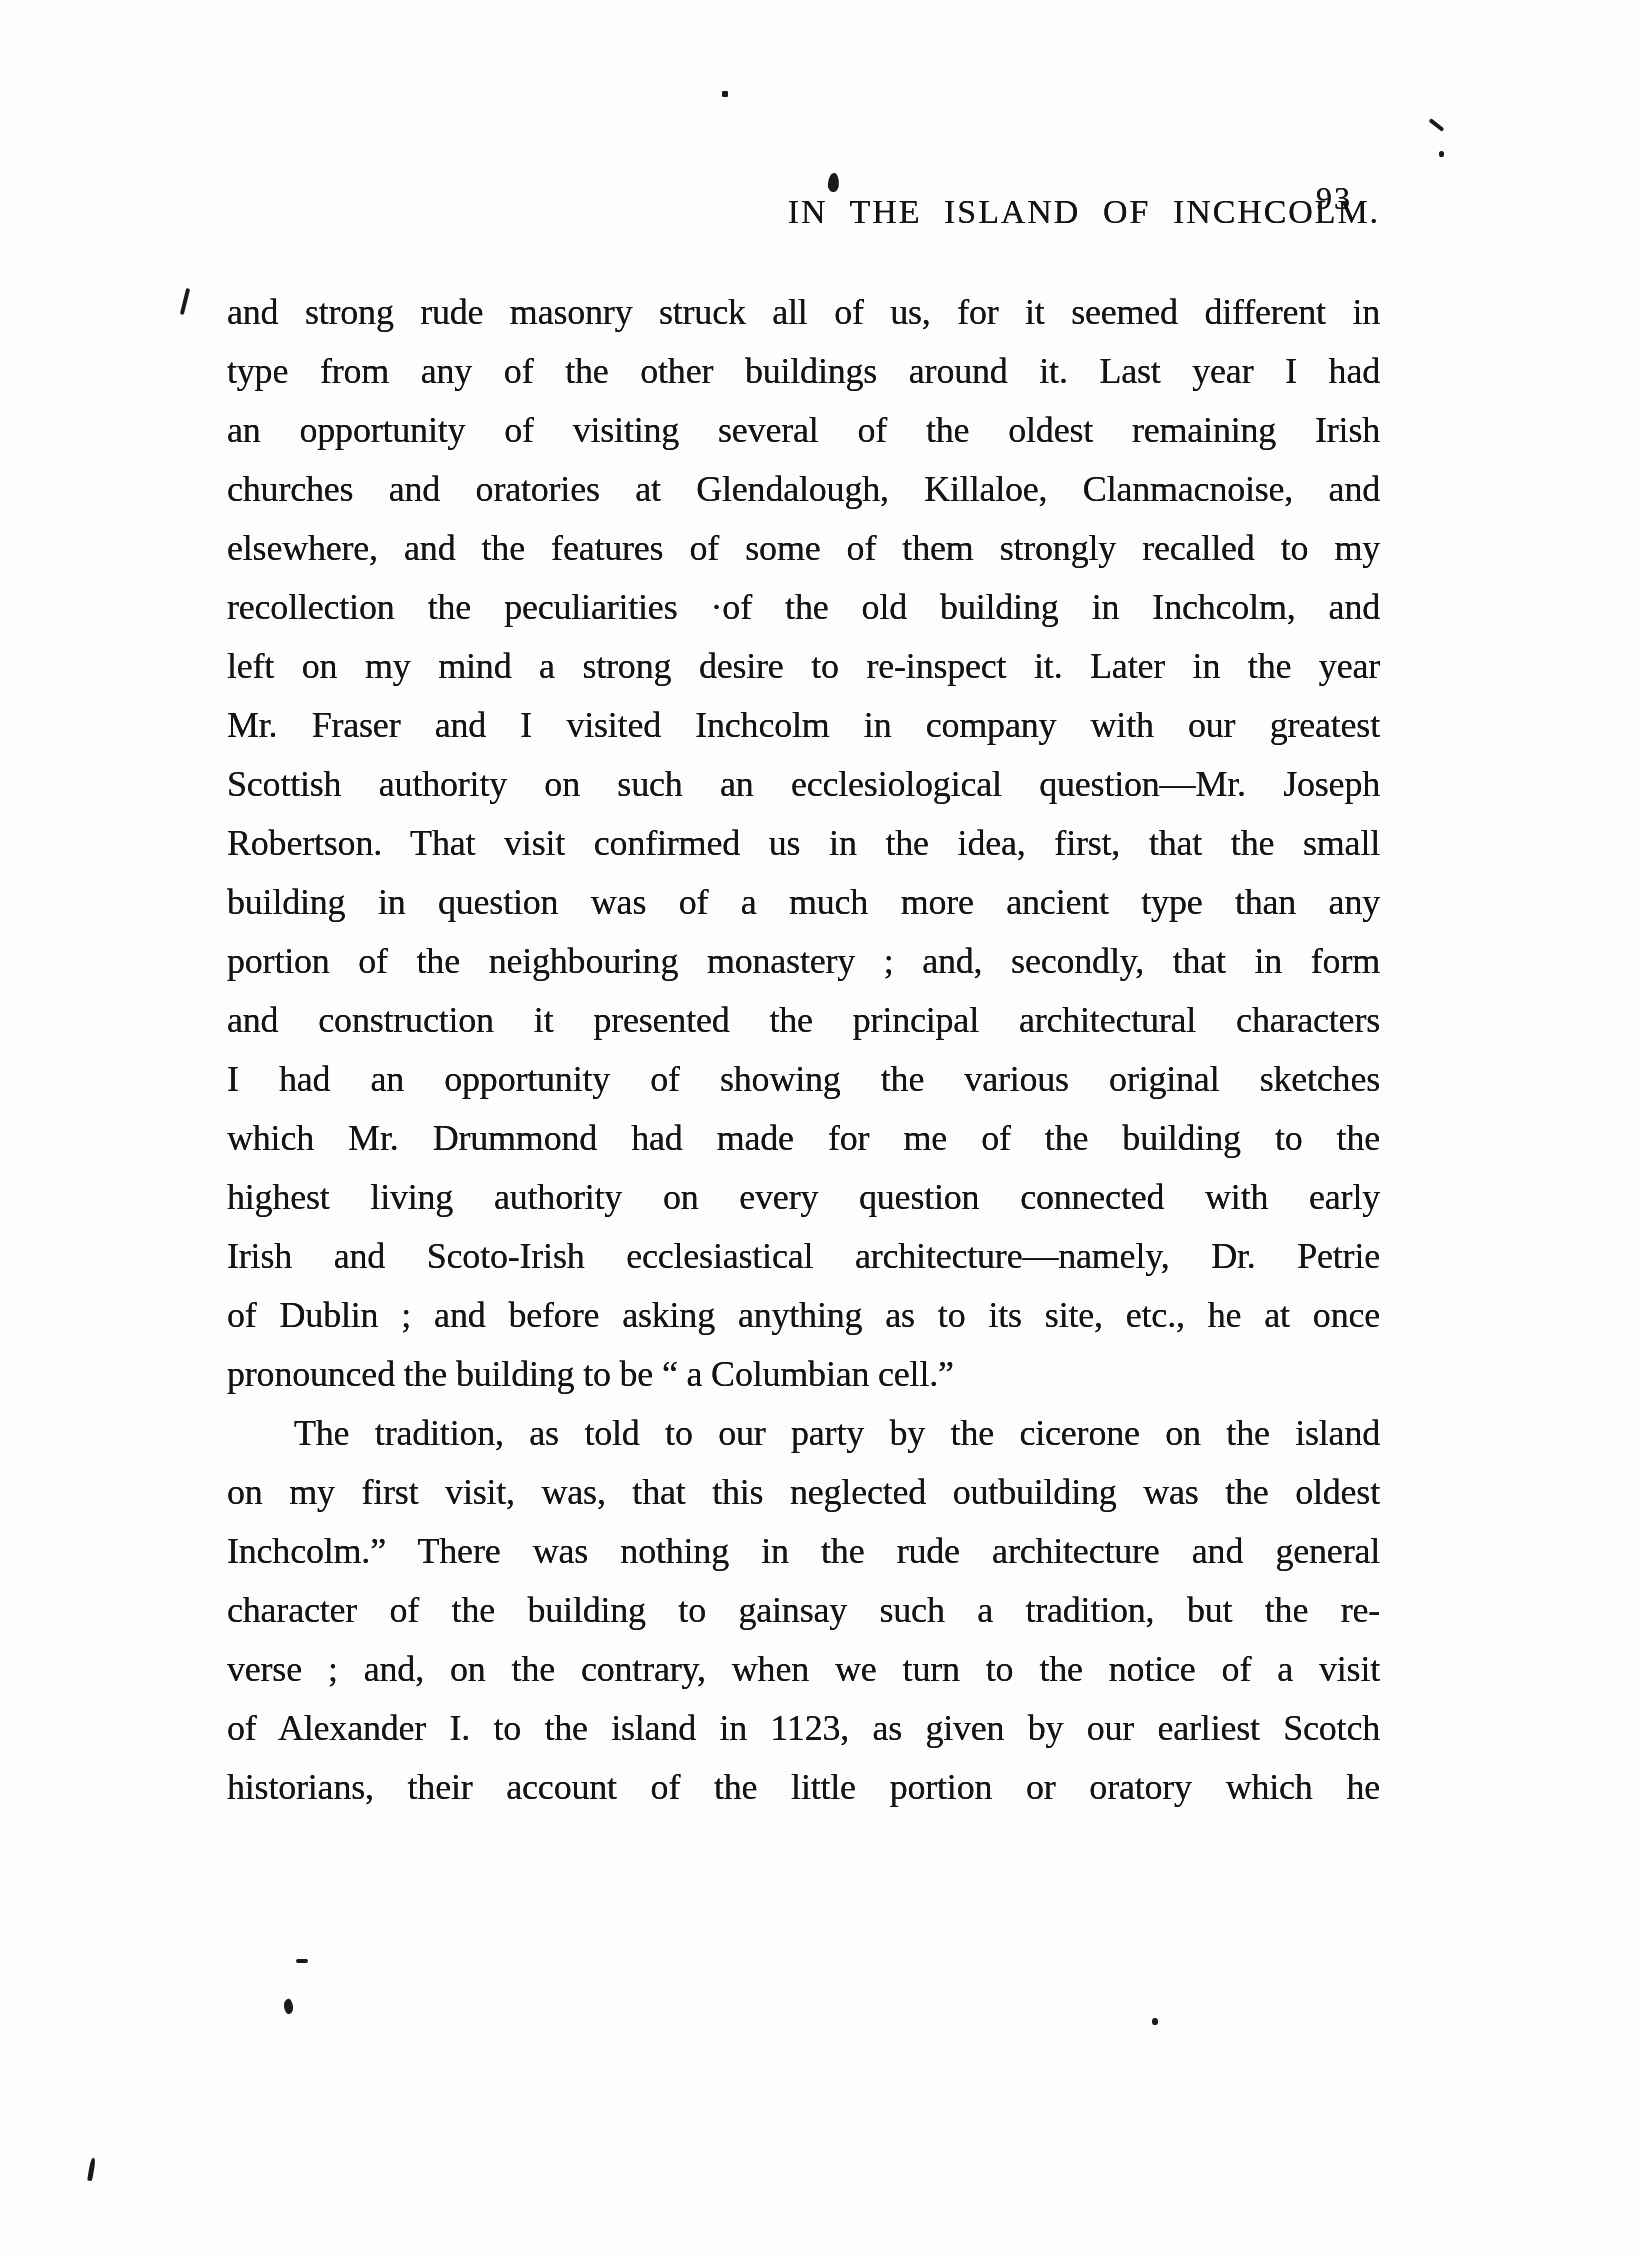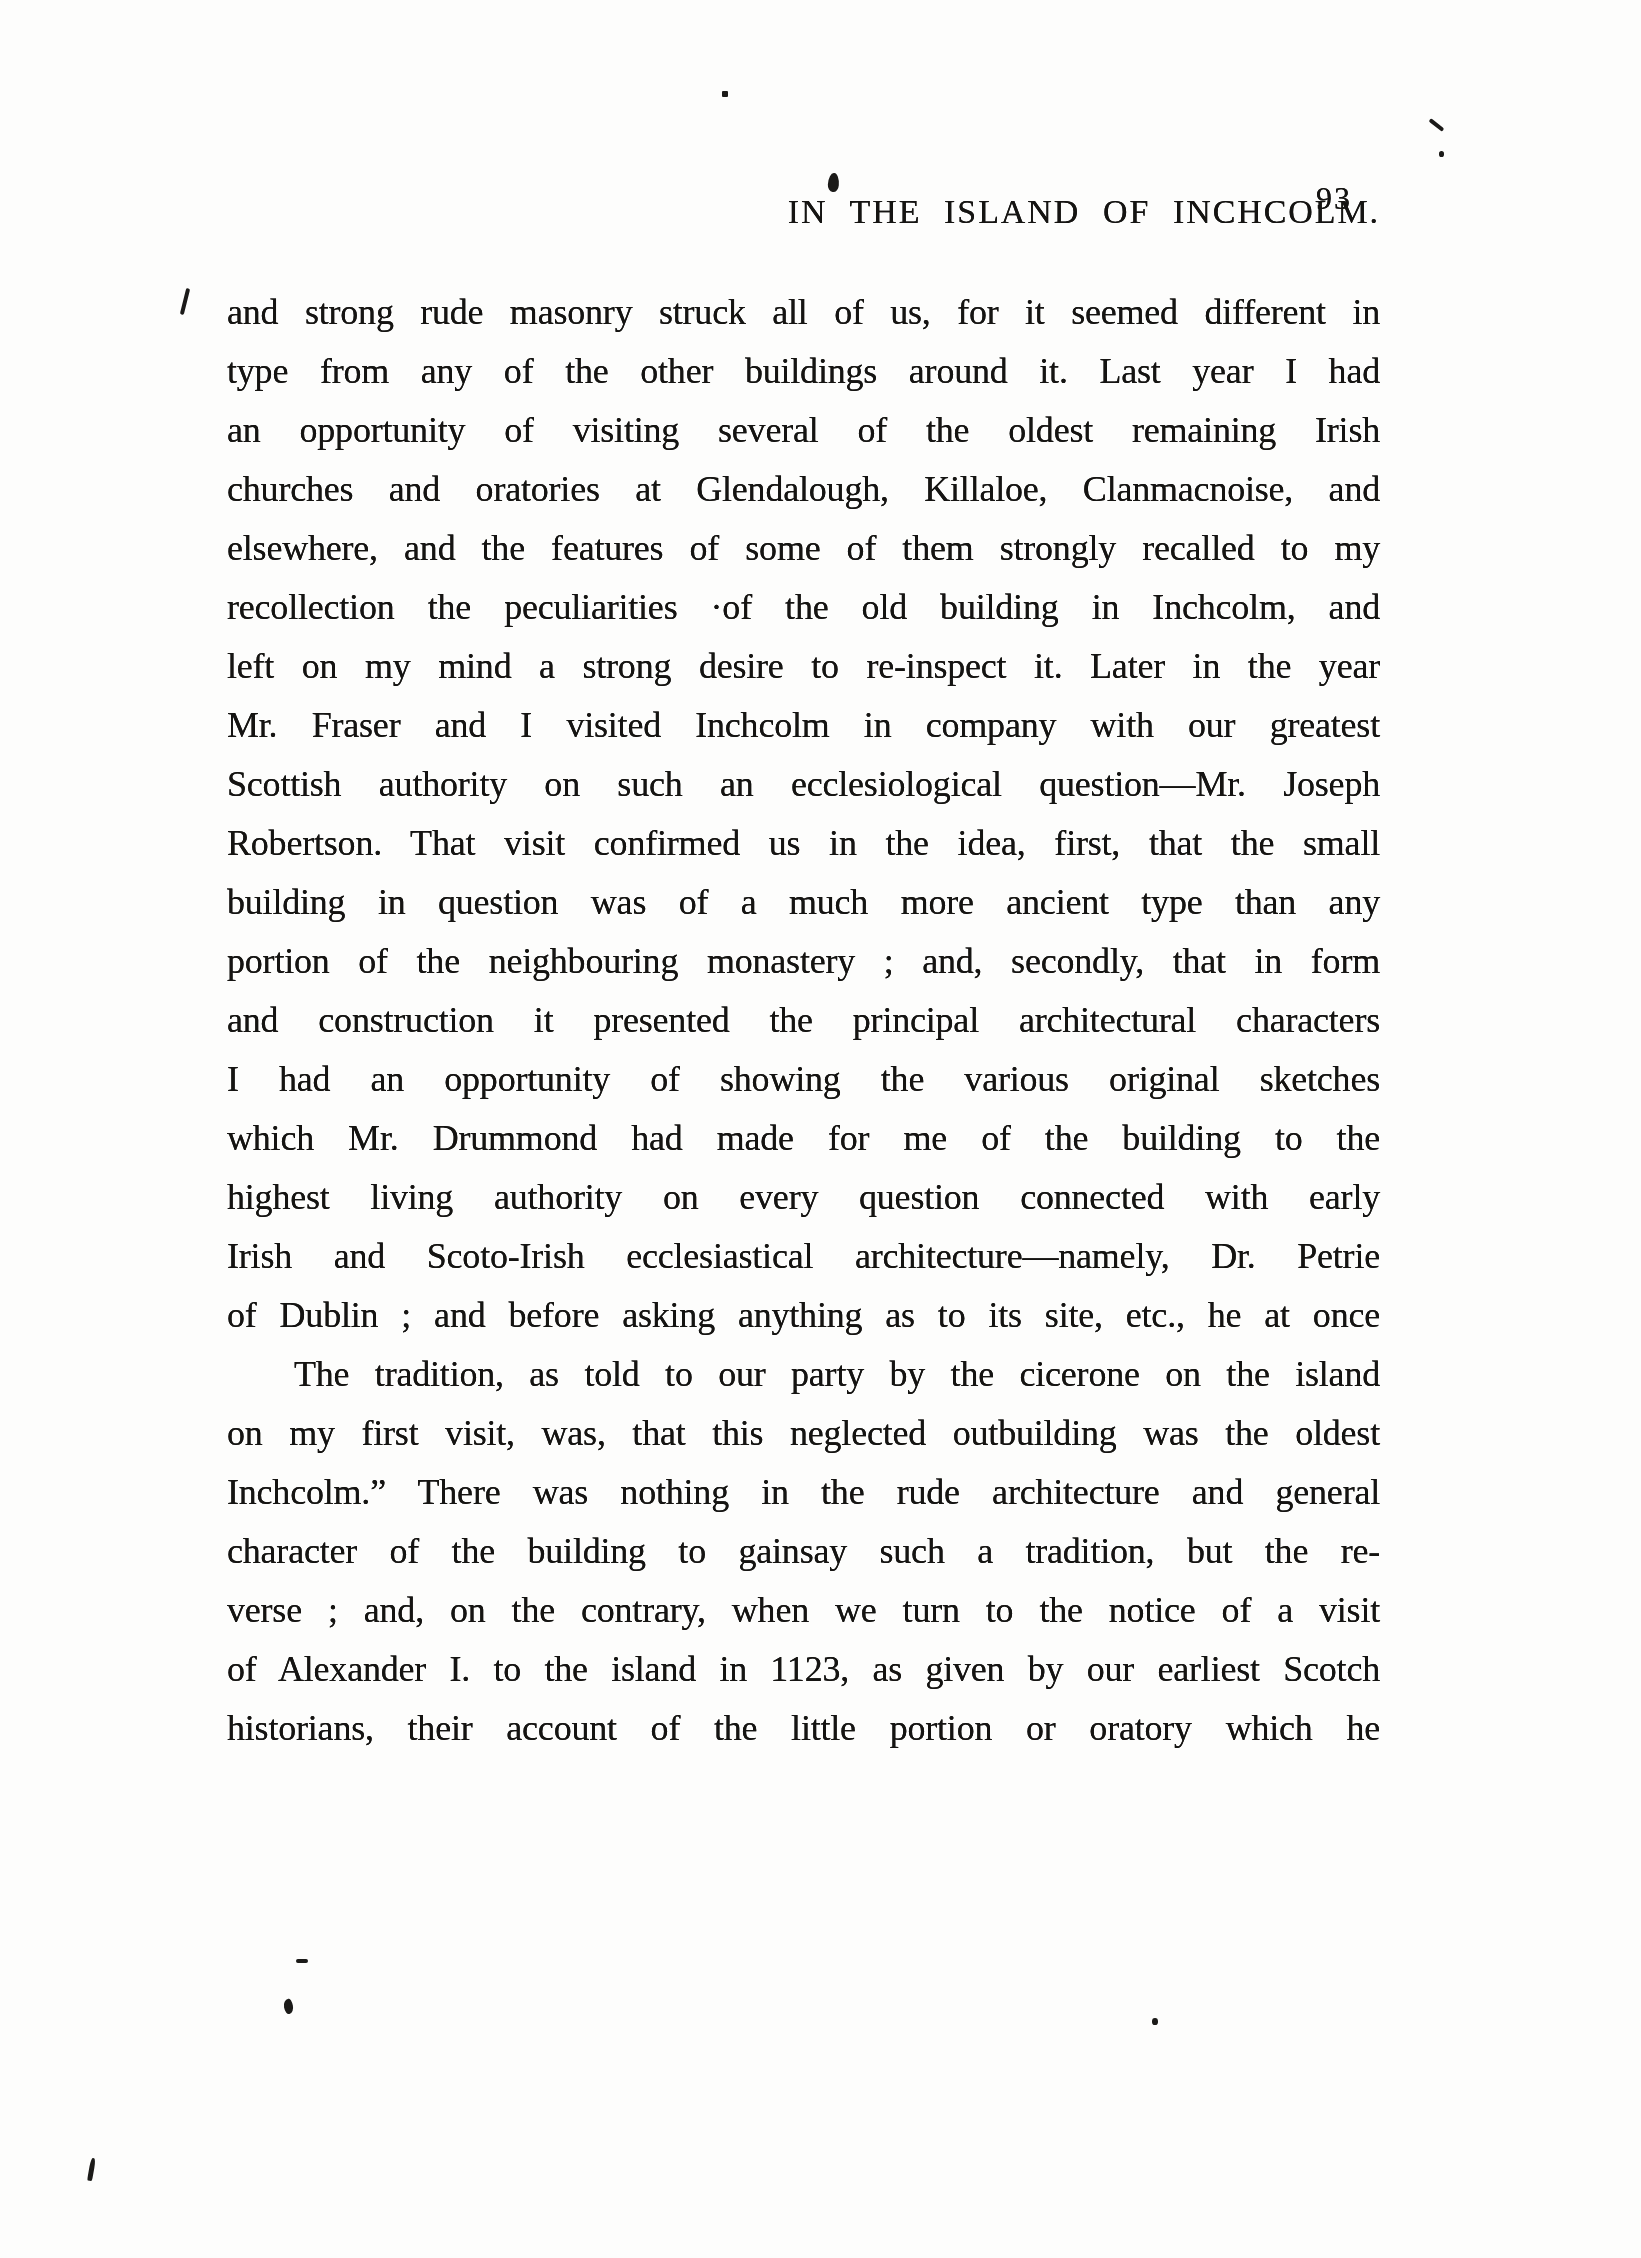--- a/index.html
+++ b/index.html
@@ -76,20 +76,21 @@
       <div class="line">Scottish authority on such an ecclesiological question—Mr. Joseph</div>
       <div class="line">Robertson.  That visit confirmed us in the idea, first, that the small</div>
       <div class="line">building in question was of a much more ancient type than any</div>
       <div class="line">portion of the neighbouring monastery ; and, secondly, that in form</div>
       <div class="line">and construction it presented the principal architectural characters</div>
       <div class="line">I had an opportunity of showing the various original sketches</div>
       <div class="line">which Mr. Drummond had made for me of the building to the</div>
       <div class="line">highest living authority on every question connected with early</div>
       <div class="line">Irish and Scoto-Irish ecclesiastical architecture—namely, Dr. Petrie</div>
       <div class="line">of Dublin ; and before asking anything as to its site, etc., he at once</div>
+      <div class="line last-left">pronounced the building to be “ a Columbian cell.”</div>
     </div>
 
     <div>
       <div class="line indent">The tradition, as told to our party by the cicerone on the island</div>
       <div class="line">on my first visit, was, that this neglected outbuilding was the oldest</div>
       <div class="line">Inchcolm.”  There was nothing in the rude architecture and general</div>
       <div class="line">character of the building to gainsay such a tradition, but the re-</div>
       <div class="line">verse ; and, on the contrary, when we turn to the notice of a visit</div>
       <div class="line">of Alexander I. to the island in 1123, as given by our earliest Scotch</div>
       <div class="line">historians, their account of the little portion or oratory which he</div>

